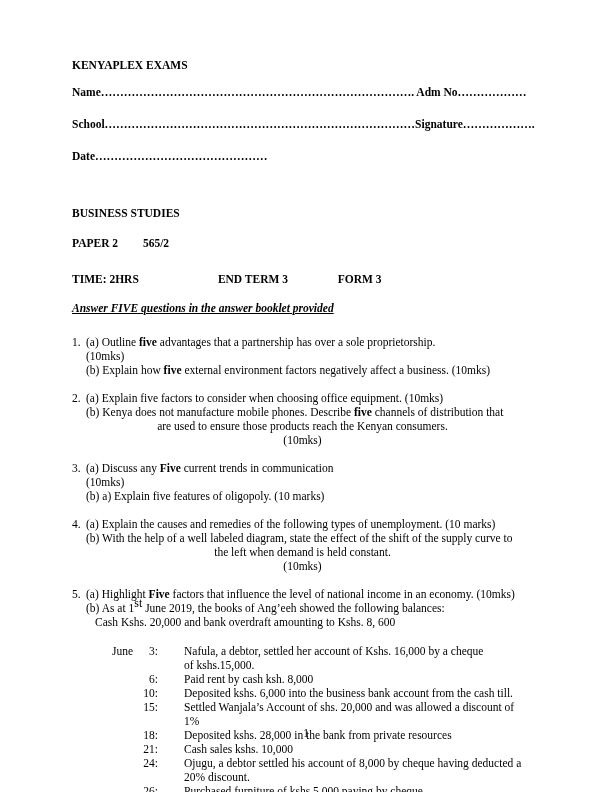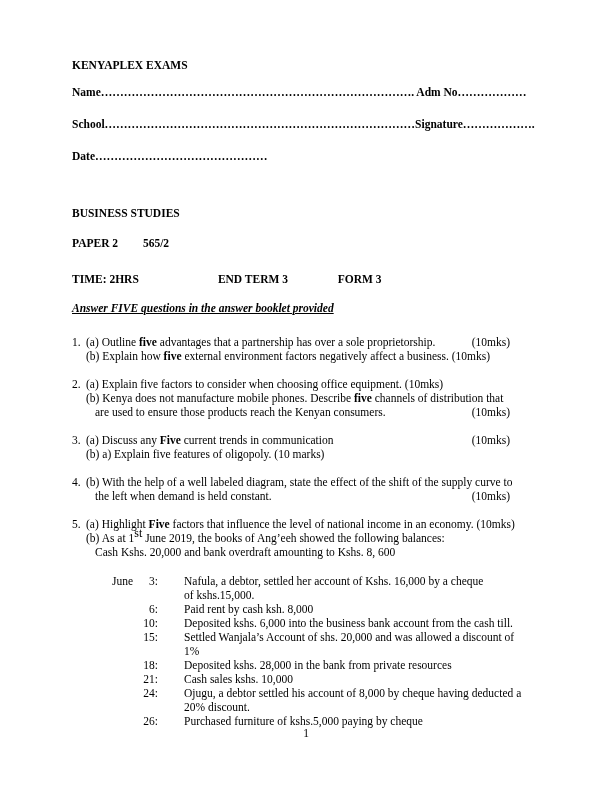--- a/index.html
+++ b/index.html
@@ -63,21 +63,21 @@
   .q {
     display: flex;
     margin-top: 14px;
   }
   .q.first { margin-top: 20px; }
   .qnum {
     flex: none;
     width: 14px;
   }
   .qbody { flex: 1; min-width: 0; }
-  .qline { white-space: nowrap; }
+  .qline { white-space: nowrap; flex-direction: column; }
   .qline.wrap { padding-left: 9px; }
   .spread {
     display: flex;
     justify-content: space-between;
     width: 424px;
   }
   .spread.wrap { width: 415px; text-align: center; }
   .marks { flex: none; }
   sup { font-size: 12px; line-height: 0; }
   .ledger {
@@ -163,20 +163,23 @@
         <div class="qline">
           <span>(b) a) Explain five features of oligopoly. (10 marks)</span>
         </div>
       </div>
     </div>
 
     <div class="q">
       <span class="qnum">4.</span>
       <div class="qbody">
         <div class="qline">
+          <span>(a)  Explain the causes and remedies of the following types of unemployment. (10 marks)</span>
+        </div>
+        <div class="qline">
           <span>(b)  With the help of a well labeled diagram, state the effect of the shift of the supply curve to</span>
         </div>
         <div class="qline wrap spread">
           <span>the left when demand is held constant.</span>
           <span class="marks">(10mks)</span>
         </div>
       </div>
     </div>
 
     <div class="q">

